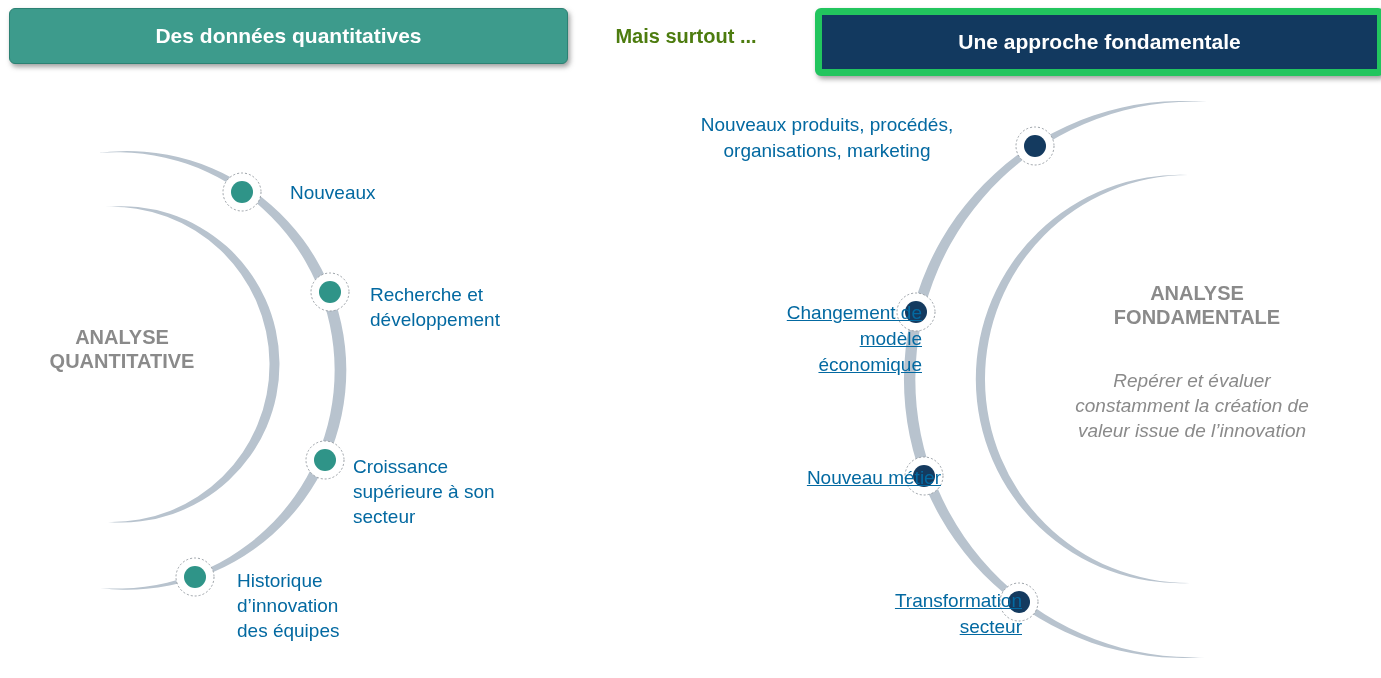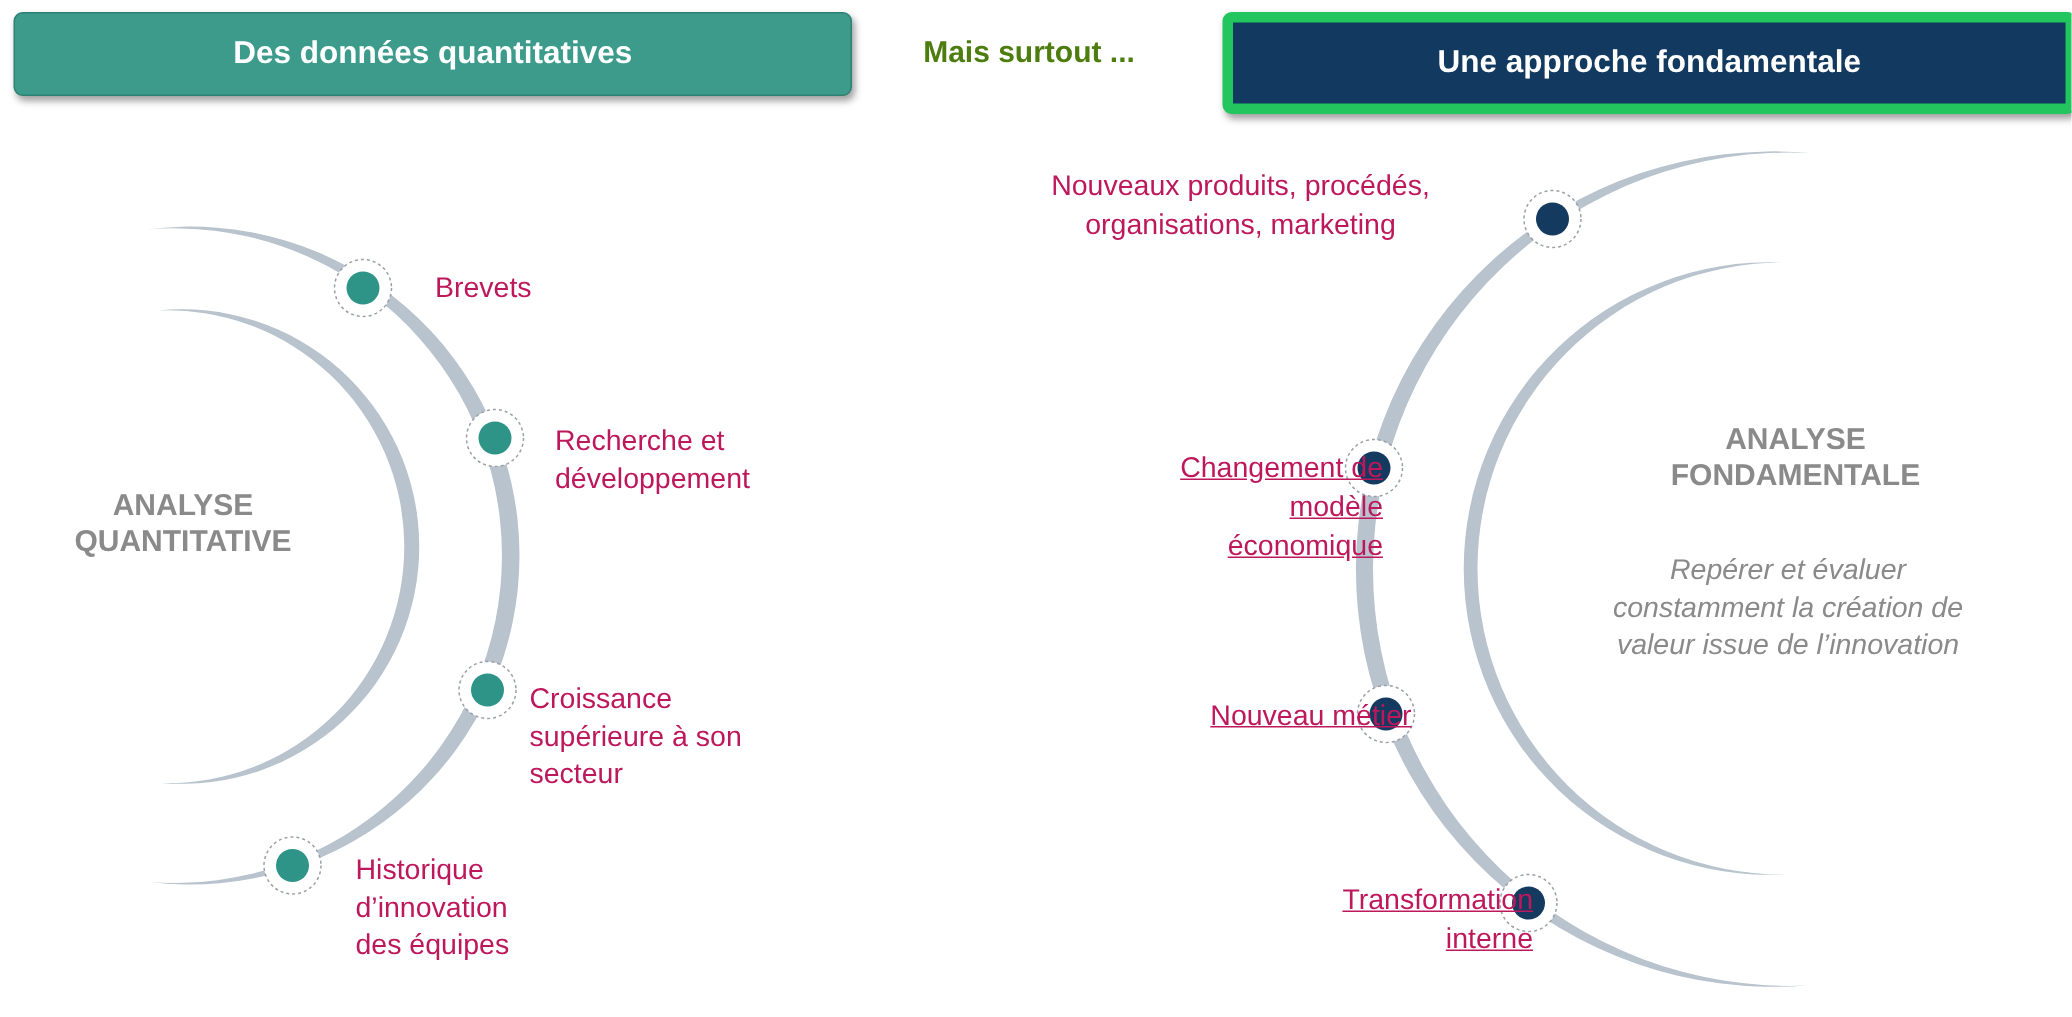--- a/index.html
+++ b/index.html
@@ -15,21 +15,21 @@
     box-shadow:2px 3px 5px rgba(110,110,110,0.65);
   }
   .pill-teal{left:9px;width:557px;background:#3D9B8C;border:1px solid #2c8173;}
   .pill-navy{left:815px;width:555px;background:#12395F;border:7px solid #22c55e;}
   .mid-label{
     position:absolute;left:686px;top:36px;transform:translate(-50%,-50%);
     color:#4d7c0f;font-size:20px;font-weight:bold;white-space:nowrap;
   }
   .arc-layer{position:absolute;left:0;top:0;width:1381px;height:678px;}
   .lbl{
-    position:absolute;color:#be185d;font-size:19px;line-height:25px;
+    position:absolute;color:#0369a1;font-size:19px;line-height:25px;
     white-space:pre-line;
   }
   .lbl-right{text-align:right;text-decoration:underline;}
   .lbl-center{text-align:center;}
   .sec-title{
     position:absolute;color:#8A8A8A;font-size:20px;font-weight:bold;
     line-height:24px;text-align:center;white-space:pre-line;
   }
   .sec-sub{
     position:absolute;color:#8A8A8A;font-size:19px;font-style:italic;
@@ -76,38 +76,38 @@
       <circle cx="1035" cy="146" r="11" fill="#143A5F"></circle>
       <circle cx="916" cy="312" r="11" fill="#143A5F"></circle>
       <circle cx="924" cy="476" r="11" fill="#143A5F"></circle>
       <circle cx="1019" cy="602" r="11" fill="#143A5F"></circle>
     </g>
   </svg>
 
   <div class="sec-title" style="left:2px;top:325px;width:240px;">ANALYSE
 QUANTITATIVE</div>
 
-  <div class="lbl" style="left:290px;top:180px;">Brevets</div>
+  <div class="lbl" style="left:290px;top:180px;">Nouveaux</div>
   <div class="lbl" style="left:353px;top:454px;">Croissance
 supérieure à son
 secteur</div>
   <div class="lbl" style="left:370px;top:282px;">Recherche et
 développement</div>
   <div class="lbl" style="left:237px;top:568px;">Historique
 d’innovation
 des équipes</div>
 
   <div class="lbl lbl-center" style="left:652px;top:112px;width:350px;line-height:26px;">Nouveaux produits, procédés,
 organisations, marketing</div>
   <div class="lbl lbl-right" style="right:503px;top:300px;width:260px;line-height:26px;">Changement de
 modèle
 économique</div>
   <div class="lbl lbl-right" style="right:484px;top:465px;width:260px;">Nouveau métier</div>
   <div class="lbl lbl-right" style="right:403px;top:588px;width:260px;line-height:26px;">Transformation
-interne</div>
+secteur</div>
 
   <div class="sec-title" style="left:1037px;top:281px;width:320px;">ANALYSE
 FONDAMENTALE</div>
   <div class="sec-sub" style="left:1032px;top:368px;width:320px;">Repérer et évaluer
 constamment la création de
 valeur issue de l’innovation</div>
 
 </div>
 
 </body></html>

